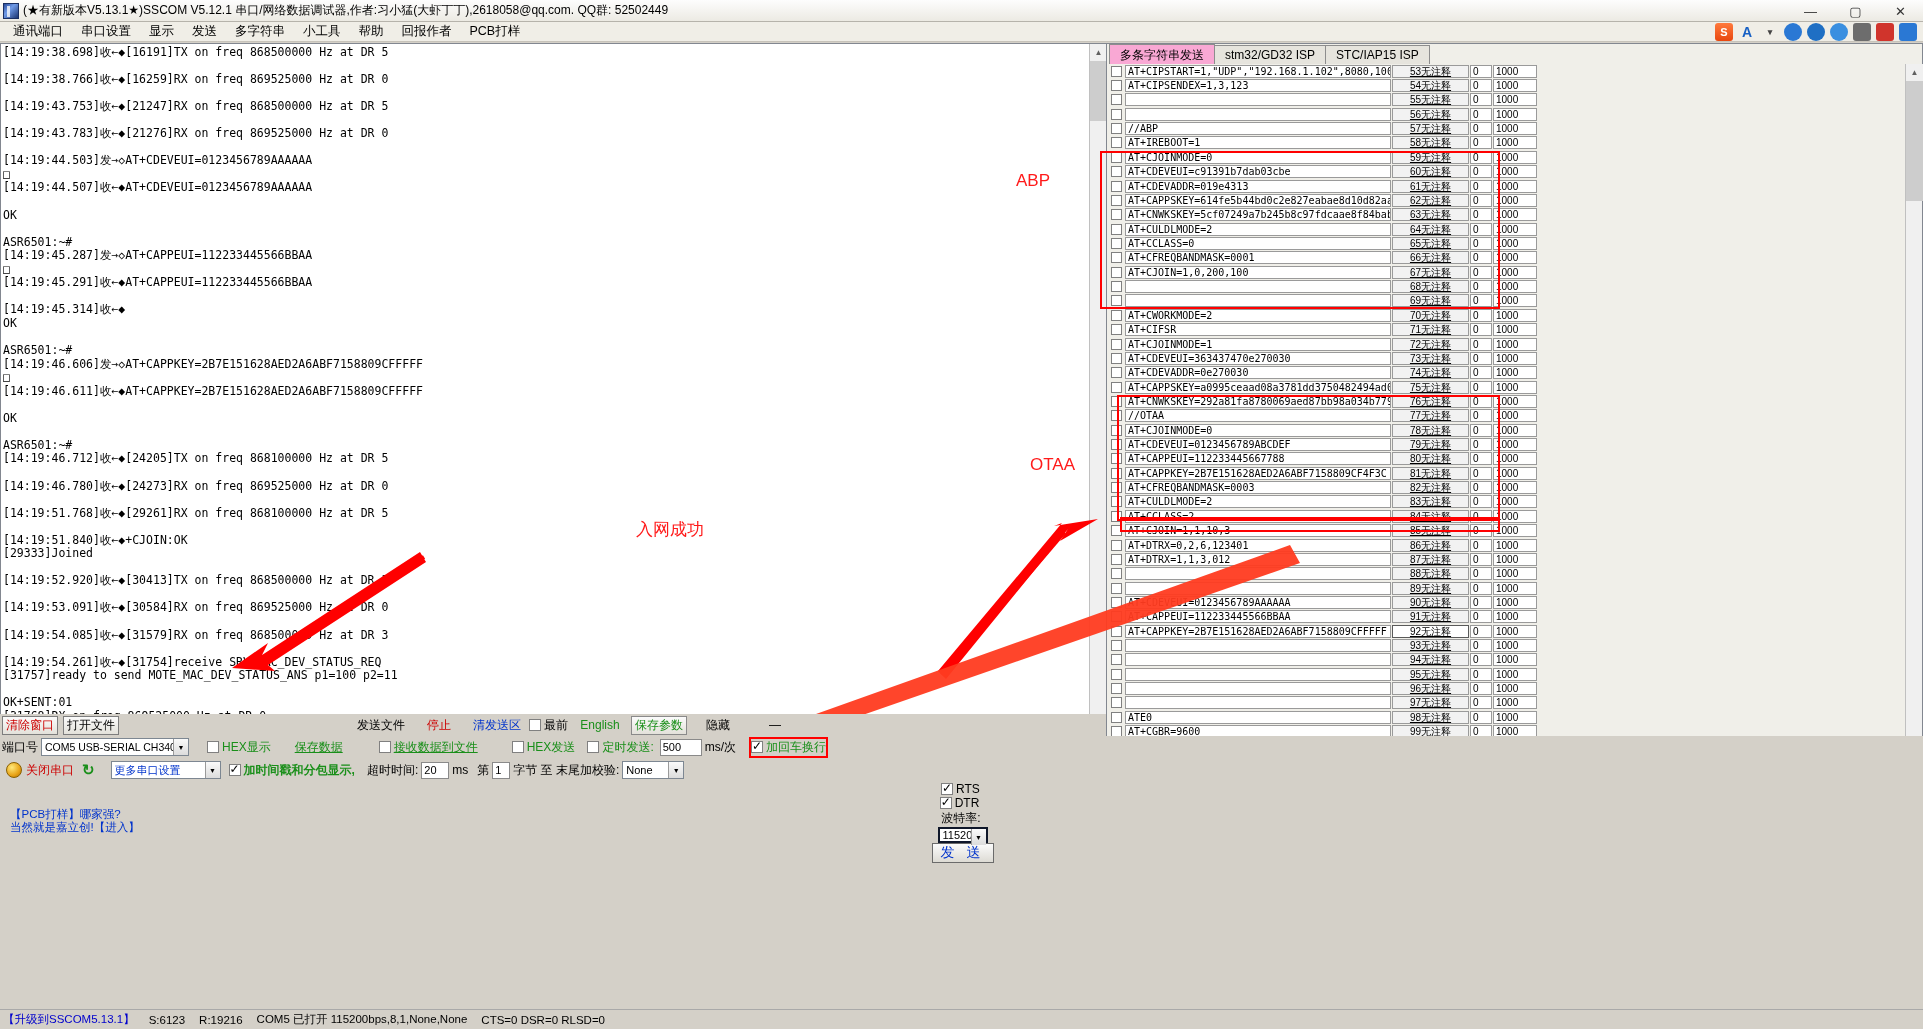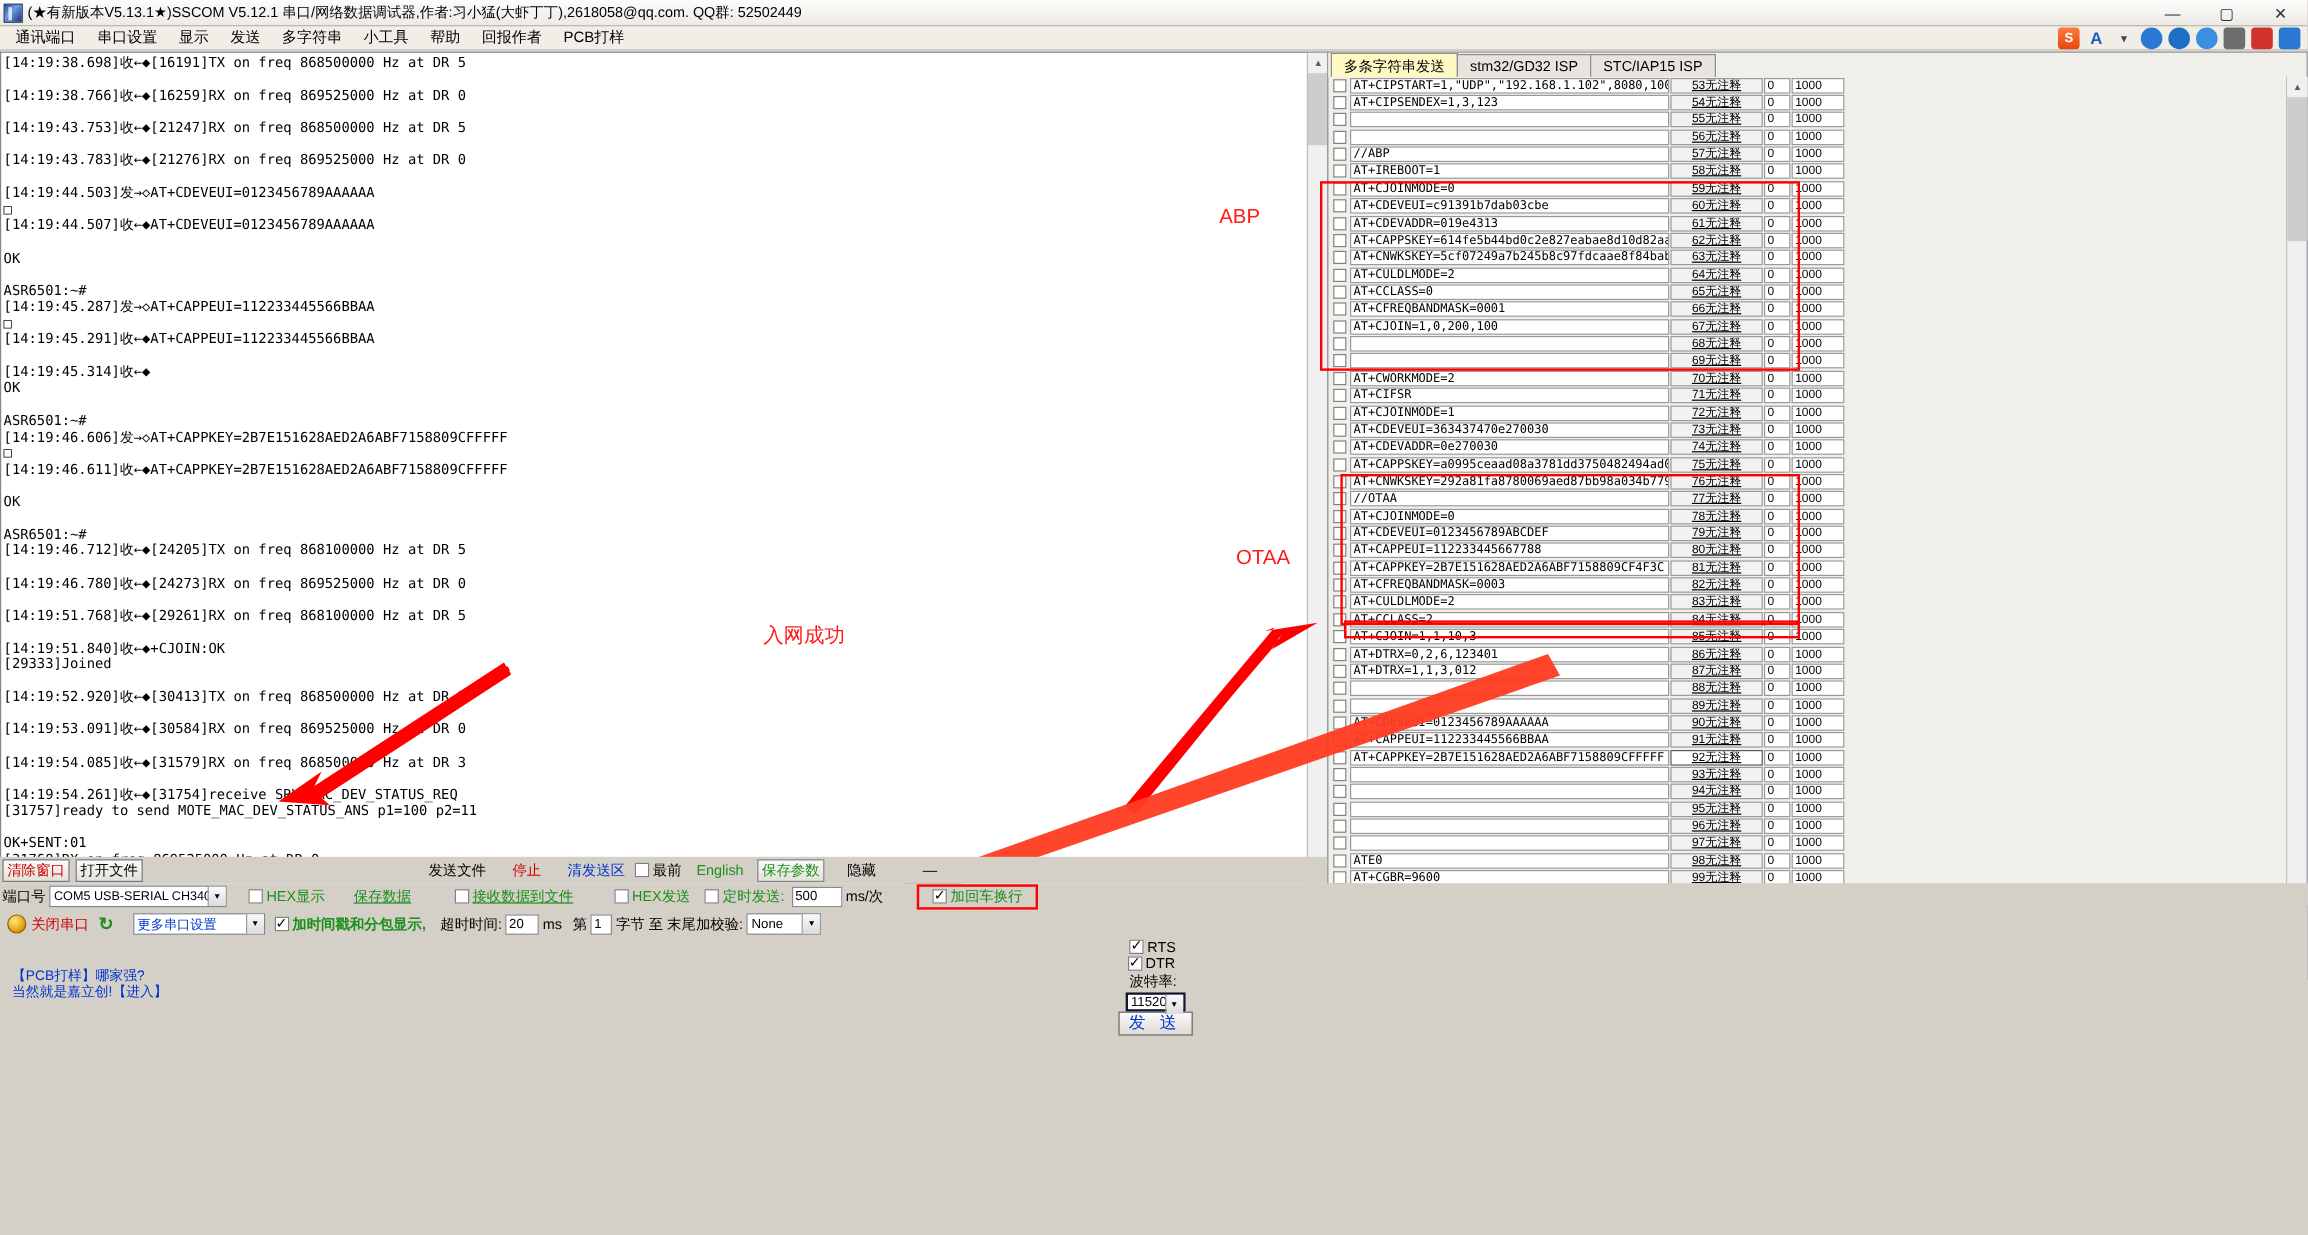--- a/index.html
+++ b/index.html
@@ -141,21 +141,21 @@
     display: flex; height: 20px; align-items: flex-end;
     padding-left: 2px; background: #f0efe9;
   }
   .tab {
     height: 19px; padding: 2px 10px 0 10px;
     border: 1px solid #8d8d8d; border-bottom: none;
     background: #e6e4dd; font-size: 12px;
     margin-right: -1px;
   }
   .tab.active {
-    background: #fef9c3; height: 20px; font-weight: normal;
+    background: #f9a8d4; height: 20px; font-weight: normal;
   }
 
   
   #cmdlist {
     position: absolute; top: 20px; left: 2px;
     width: 793px; height: 690px;
     overflow: hidden;
   }
   .cmdrow {
     display: flex; align-items: center;
@@ -769,21 +769,21 @@
       <span class="green">HEX发送</span>
     </div>
     <div class="chkrow" style="margin-left:6px;">
       <span class="cbsm"></span>
       <span class="green">定时发送:</span>
     </div>
     <div class="binput" style="width:42px;">
       <span>500</span>
     </div>
     <span class="blabel" style="margin-left:3px;">ms/次</span>
-    <div class="chkrow" style="margin-left:25px;border:2px solid #ff0000;padding:0 11px;">
+    <div class="chkrow" style="margin-left:10px;border:2px solid #ff0000;padding:0 0;">
       <span class="cbsm checked"></span>
       <span class="green">加回车换行</span>
     </div>
   </div>
 
   <div class="brow" style="height:24px;">
     <span id="power-icon" style="margin-left:4px;"></span>
     <span class="red" style="margin-left:4px;">关闭串口</span>
     <span id="refresh-icon" style="margin-left:8px;">↻</span>
     <div style="width:16px;"></div>
@@ -828,13 +828,20 @@
     <div style="width:28px;"></div>
     <div id="sendbtn">发 送</div>
   </div>
 
   <div style="padding-left:10px;line-height:13px;">
     <div class="blue" style="font-size:11.5px;">【PCB打样】哪家强?</div>
     <div class="blue" style="font-size:11.5px;">当然就是嘉立创!【进入】</div>
   </div>
 
 
+  <div id="statusbar">
+    <span class="hl-blue">【升级到SSCOM5.13.1】</span>
+    <span>S:6123</span>
+    <span>R:19216</span>
+    <span>COM5 已打开 115200bps,8,1,None,None</span>
+    <span>CTS=0 DSR=0 RLSD=0</span>
+  </div>
 </div>
 
 </body></html>

